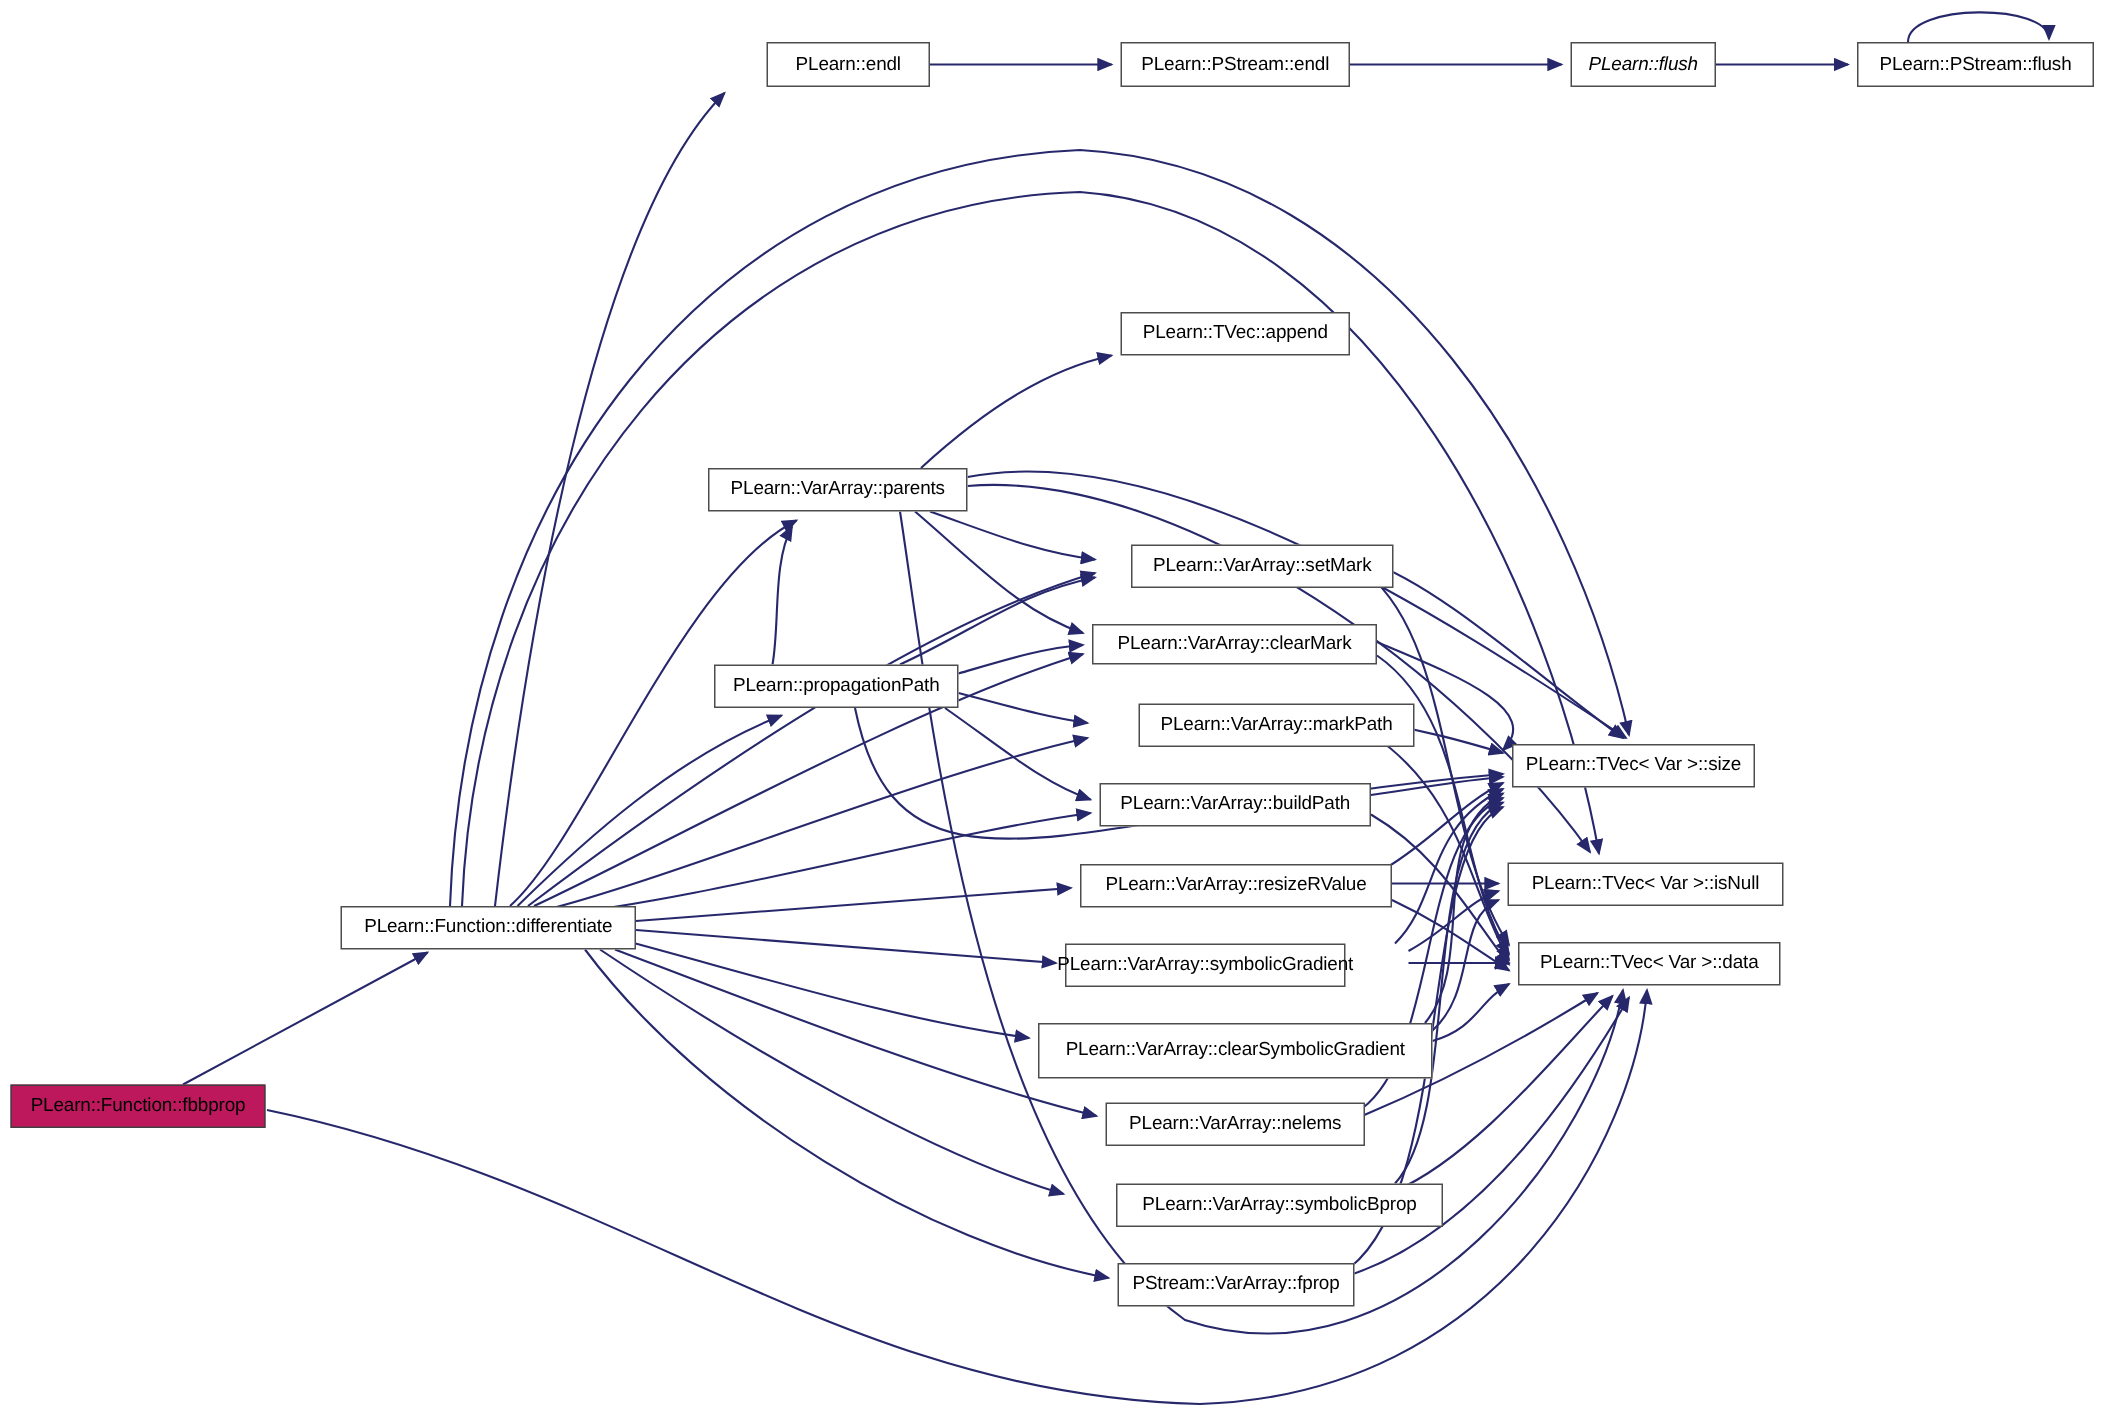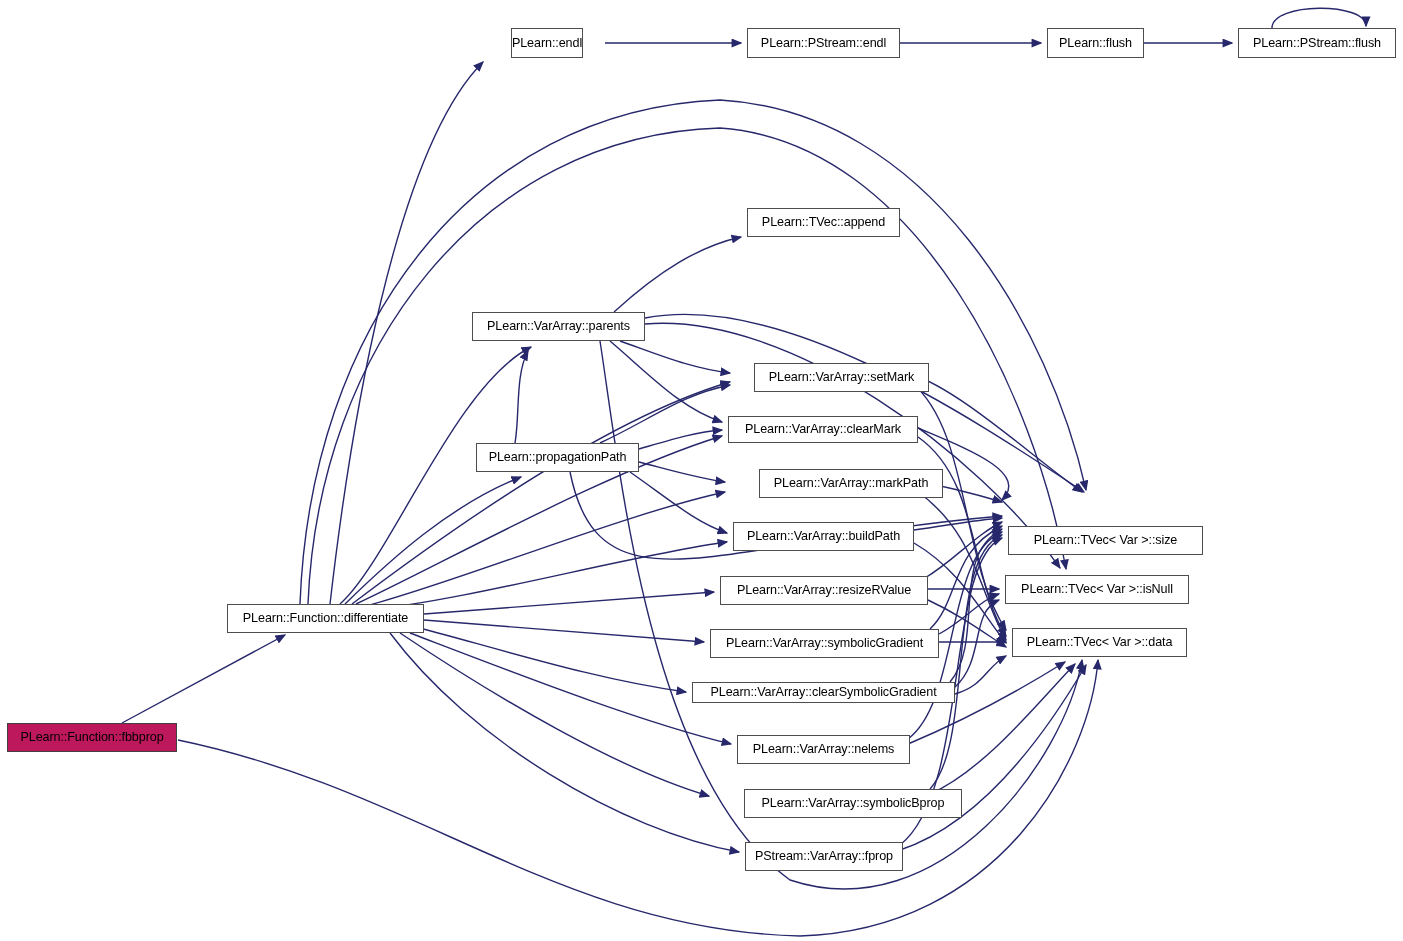--- a/index.html
+++ b/index.html
@@ -180,27 +180,27 @@
       </div>
       <div class="node" style="left: 227px; top: 604px; width: 197px; height: 29px;">
         <span class="node-label">PLearn::Function::differentiate</span>
       </div>
       <div class="node" style="left: 476px; top: 443px; width: 163px; height: 29px;">
         <span class="node-label">PLearn::propagationPath</span>
       </div>
       <div class="node" style="left: 472px; top: 312px; width: 173px; height: 29px;">
         <span class="node-label">PLearn::VarArray::parents</span>
       </div>
-      <div class="node" style="left: 511px; top: 28px; width: 72px; height: 30px;">
+      <div class="node" style="left: 511px; top: 28px; width: 109px; height: 30px;">
         <span class="node-label">PLearn::endl</span>
       </div>
       <div class="node" style="left: 747px; top: 28px; width: 153px; height: 30px;">
         <span class="node-label">PLearn::PStream::endl</span>
       </div>
-      <div class="node" style="left: 1047px; top: 28px; width: 97px; height: 30px;">
+      <div class="node" style="left: 1047px; top: 28px; width: 97px; height: 30px; font-style: italic;">
         <span class="node-label">PLearn::flush</span>
       </div>
       <div class="node" style="left: 1238px; top: 28px; width: 158px; height: 30px;">
         <span class="node-label">PLearn::PStream::flush</span>
       </div>
       <div class="node" style="left: 747px; top: 208px; width: 153px; height: 29px;">
         <span class="node-label">PLearn::TVec::append</span>
       </div>
       <div class="node" style="left: 736px; top: 363px; width: 175px; height: 29px; margin-left: 18px;">
         <span class="node-label">PLearn::VarArray::setMark</span>
@@ -210,36 +210,36 @@
       </div>
       <div class="node" style="left: 731px; top: 469px; width: 184px; height: 29px; margin-left: 28px;">
         <span class="node-label">PLearn::VarArray::markPath</span>
       </div>
       <div class="node" style="left: 733px; top: 522px; width: 181px; height: 29px;">
         <span class="node-label">PLearn::VarArray::buildPath</span>
       </div>
       <div class="node" style="left: 720px; top: 576px; width: 208px; height: 29px;">
         <span class="node-label">PLearn::VarArray::resizeRValue</span>
       </div>
-      <div class="node" style="left: 710px; top: 629px; width: 229px; height: 29px;">
+      <div class="node" style="left: 710px; top: 629px; width: 187px; height: 29px;">
         <span class="node-label">PLearn::VarArray::symbolicGradient</span>
       </div>
-      <div class="node" style="left: 692px; top: 682px; width: 263px; height: 21px;">
+      <div class="node" style="left: 692px; top: 682px; width: 263px; height: 37px;">
         <span class="node-label">PLearn::VarArray::clearSymbolicGradient</span>
       </div>
       <div class="node" style="left: 737px; top: 735px; width: 173px; height: 29px; justify-content: center;">
         <span class="node-label">PLearn::VarArray::nelems</span>
       </div>
       <div class="node" style="left: 744px; top: 789px; width: 218px; height: 29px;">
         <span class="node-label">PLearn::VarArray::symbolicBprop</span>
       </div>
       <div class="node" style="left: 745px; top: 842px; width: 158px; height: 29px;">
         <span class="node-label">PStream::VarArray::fprop</span>
       </div>
-      <div class="node" style="left: 1008px; top: 496px; width: 195px; height: 29px; margin-top: 30px;">
+      <div class="node" style="left: 1008px; top: 496px; width: 162px; height: 29px;">
         <span class="node-label">PLearn::TVec&lt; Var &gt;::size</span>
       </div>
       <div class="node" style="left: 1005px; top: 575px; width: 184px; height: 29px;">
         <span class="node-label">PLearn::TVec&lt; Var &gt;::isNull</span>
       </div>
       <div class="node" style="left: 1012px; top: 628px; width: 175px; height: 29px;">
         <span class="node-label">PLearn::TVec&lt; Var &gt;::data</span>
       </div>
     </div>
 </div>

